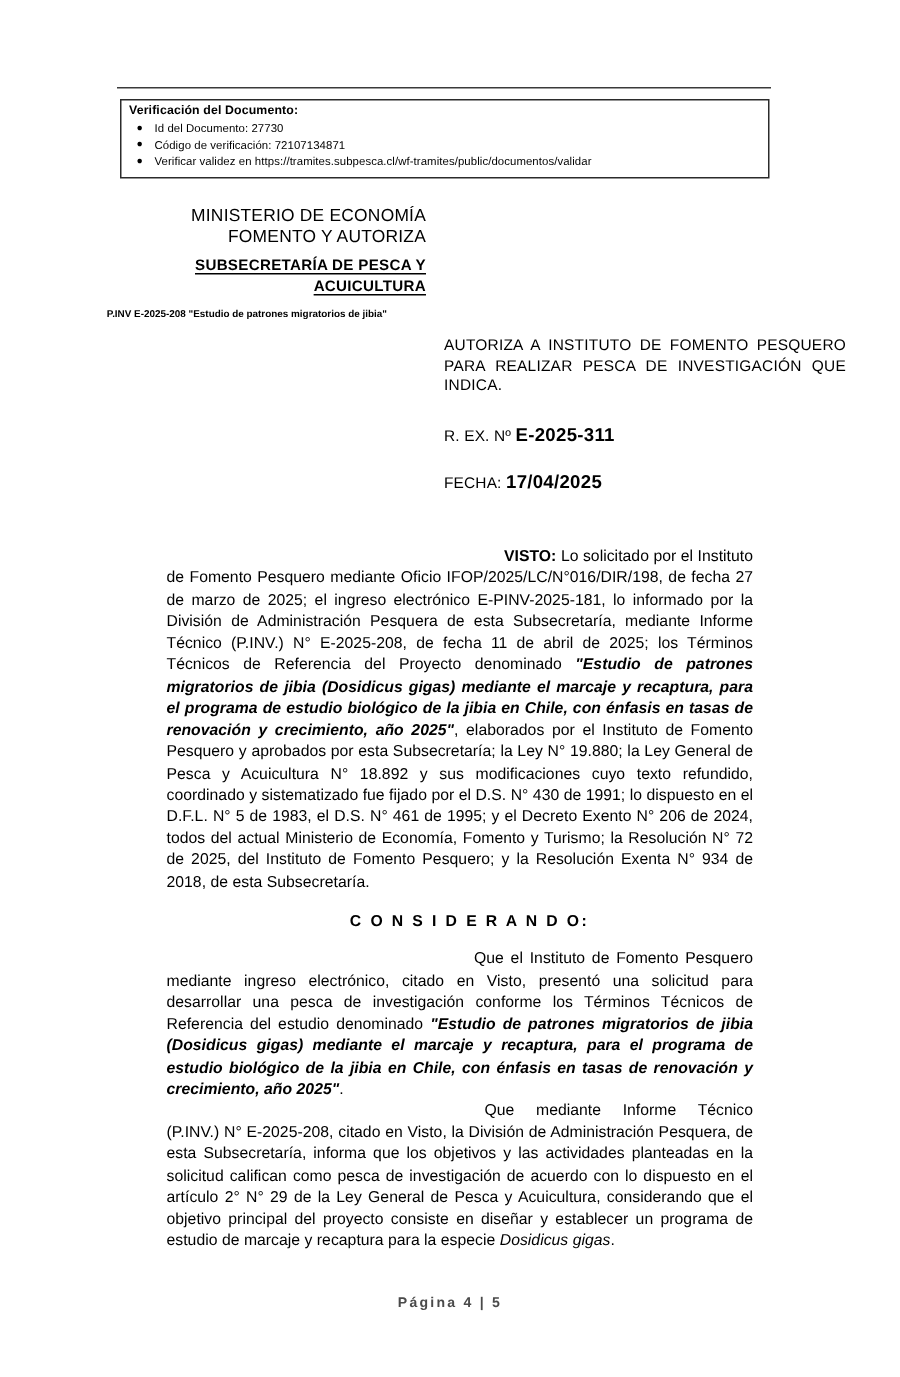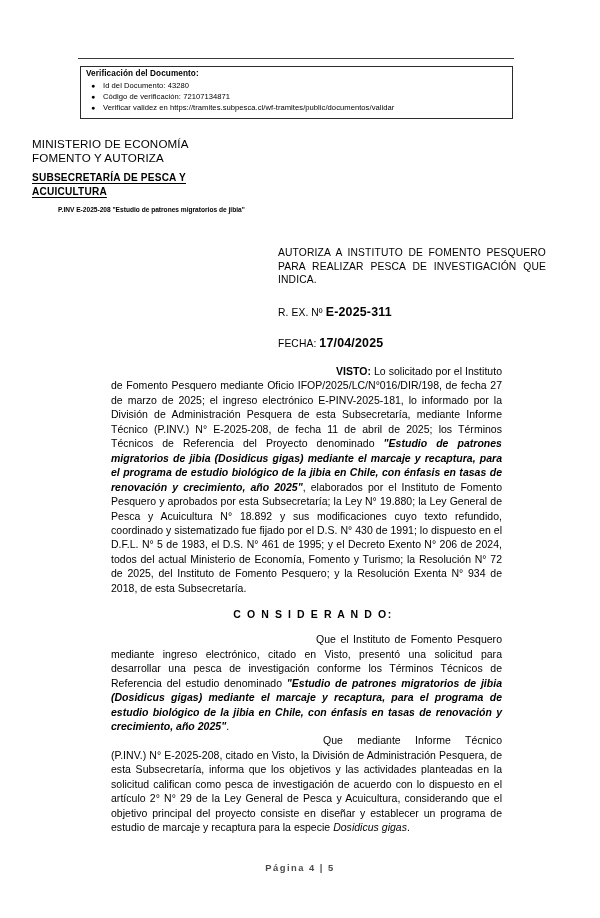--- a/index.html
+++ b/index.html
@@ -66,21 +66,21 @@
   #verif-item-0 { top: 14px; }
   #verif-item-1 { top: 25px; }
   #verif-item-2 { top: 36px; }
 
   
   #masthead {
     position: absolute;
     left: 32px;
     top: 137px;
     width: 252px;
-    text-align: left;
+    text-align: right;
   }
   .ministry-line {
     font-size: 11.6px;
     line-height: 14px;
     letter-spacing: 0.15px;
     white-space: nowrap;
   }
   #subsecretaria {
     margin-top: 6px;
     font-size: 10.1px;
@@ -96,24 +96,23 @@
     margin-top: 7px;
     font-size: 6.6px;
     font-weight: bold;
     line-height: 8.6px;
     padding: 0 26px;
   }
 
   
   #right-header {
     position: absolute;
-    left: 278px;
+    left: 296px;
     top: 224px;
     width: 268px;
-    margin-top: 22px;
   }
   #authorize-title {
     font-size: 10.3px;
     line-height: 13.6px;
     letter-spacing: 0.15px;
     text-align: justify;
     text-align-last: left;
   }
   #city-line {
     margin-top: 20px;
@@ -197,21 +196,21 @@
 </style>
 </head>
 <body>
 
 <div id="verification-block">
   <div id="verification-top-rule"></div>
   <div id="verification-box">
     <div id="verification-title">Verificación del Documento:</div>
     <div class="verif-item" id="verif-item-0">
       <span class="bullet">●</span>
-      <span>Id del Documento: 43280</span>
+      <span>Id del Documento: 27730</span>
     </div>
     <div class="verif-item" id="verif-item-1">
       <span class="bullet">●</span>
       <span>Código de verificación: 72107134871</span>
     </div>
     <div class="verif-item" id="verif-item-2">
       <span class="bullet">●</span>
       <span>Verificar validez en https://tramites.subpesca.cl/wf-tramites/public/documentos/validar</span>
     </div>
   </div>

